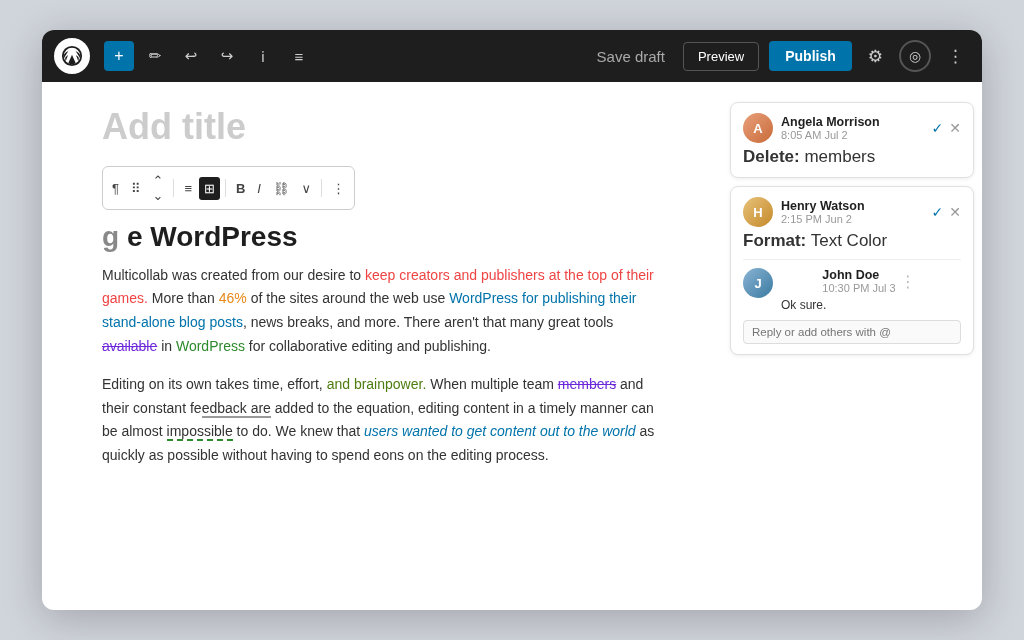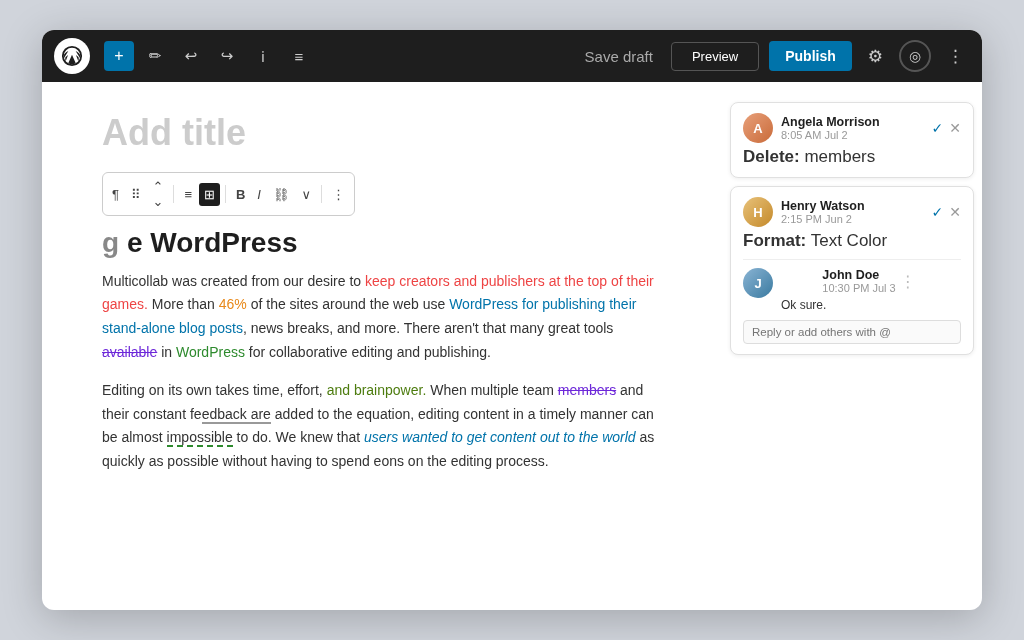--- a/index.html
+++ b/index.html
@@ -67,21 +67,21 @@
       font-size: 15px;
       cursor: pointer;
       padding: 4px 8px;
     }
     .preview-btn {
       background: transparent;
       border: 1px solid #555;
       color: #fff;
       font-size: 13px;
       cursor: pointer;
-      padding: 6px 20px;
+      padding: 6px 14px;
       border-radius: 4px;
     }
     .publish-btn {
       background: #0073aa;
       border: none;
       color: #fff;
       font-size: 14px;
       font-weight: 600;
       cursor: pointer;
       padding: 7px 16px;
@@ -105,21 +105,21 @@
     }
 
     
     .main {
       display: flex;
       flex: 1;
       overflow: hidden;
     }
     .editor-area {
       flex: 1;
-      padding: 30px 60px 30px 60px;
+      padding: 24px 60px 30px 60px;
       overflow-y: auto;
       position: relative;
     }
     .add-title {
       font-size: 36px;
       font-weight: 700;
       color: #ccc;
       margin-bottom: 18px;
     }
 

